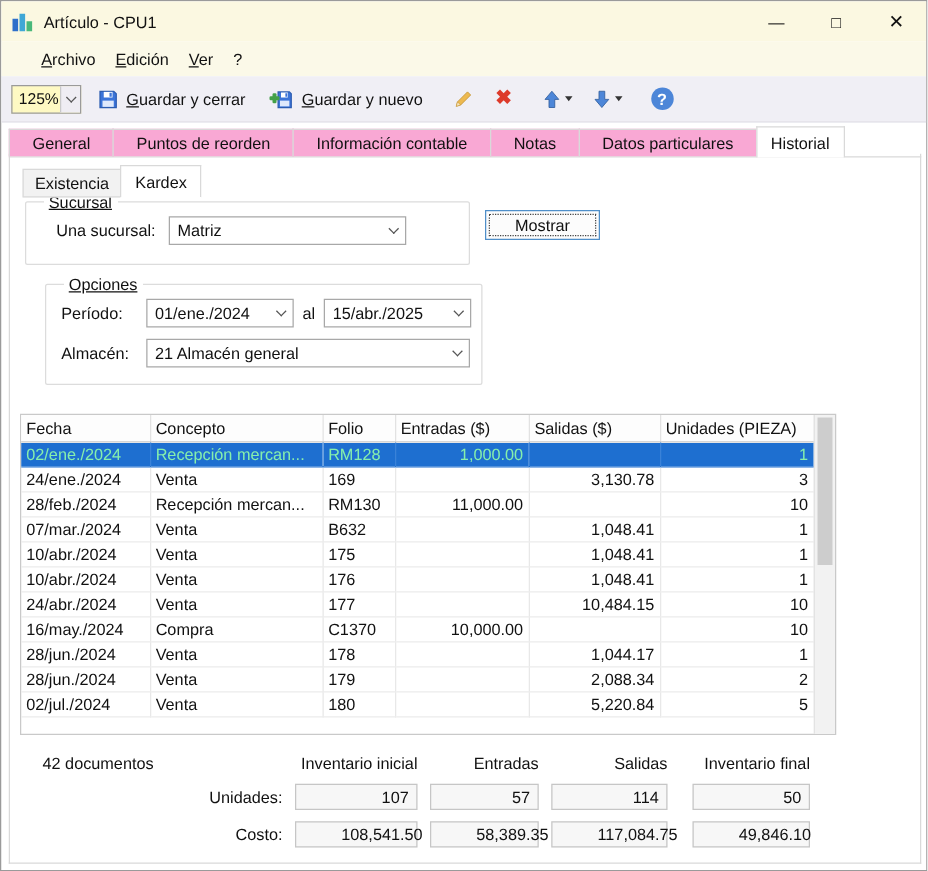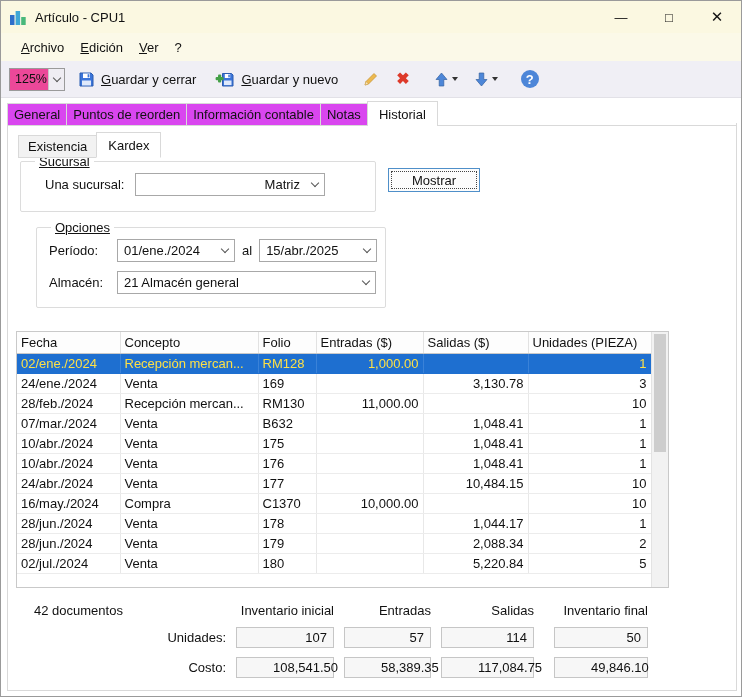--- a/index.html
+++ b/index.html
@@ -7,39 +7,39 @@
   .window { position:relative; width:742px; height:697px; background:#fff; border:1px solid #9a9a9a; overflow:hidden; color:#111; font-size:13px; }
 
   
   .titlebar { height:32px; background:#fbf8e1; display:flex; align-items:center; padding-left:8px; }
   .titlebar .title { margin-left:8px; font-size:13px; }
   .win-controls { margin-left:auto; display:flex; height:100%; }
   .win-btn { width:48px; height:100%; display:flex; align-items:center; justify-content:center; font-size:13px; cursor:default; }
   .win-btn.close { font-size:15px; }
 
   
-  .menubar { height:28px; background:#fbf9e8; display:flex; align-items:center; padding-left:12px; }
+  .menubar { height:28px; background:#fbf9e8; display:flex; align-items:center; padding-left:24px; }
   .menu-item { display:block; padding:3px 8px; font-size:13px; }
   .mn::first-letter { text-decoration:underline; }
 
   
   .toolbar { height:37px; background:#f0eff5; border-bottom:1px solid #e2e1e7; display:flex; align-items:center; padding:0 8px; gap:7px; }
-  .zoom-combo { width:56px; height:23px; background:#ec4899; border:1px solid #9a9a9a; display:flex; align-items:stretch; }
+  .zoom-combo { width:56px; height:23px; background:#fef9c3; border:1px solid #9a9a9a; display:flex; align-items:stretch; }
   .zoom-text { flex:1; padding:3px 0 0 5px; font-size:12.5px; }
   .zoom-arrow { width:16px; background:#efedf3; border-left:1px solid #c9c9c9; display:flex; align-items:center; justify-content:center; }
   .chev { display:inline-block; width:6px; height:6px; border-right:1.4px solid #555; border-bottom:1.4px solid #555; transform:rotate(45deg); margin-top:-3px; }
   .tb-btn { display:flex; align-items:center; gap:6px; background:transparent; border:none; padding:4px 6px; font-size:13px; font-family:inherit; color:#111; }
   .tb-ibtn { display:flex; align-items:center; gap:3px; background:transparent; border:none; padding:4px 5px; }
   .red-x { color:#dd3a2a; font-size:16px; font-weight:bold; line-height:1; }
   .help-badge { width:18px; height:18px; border-radius:50%; background:#4d86d8; color:#fff; font-weight:bold; display:flex; align-items:center; justify-content:center; font-size:13px; }
   .mini-chev { width:0; height:0; border-left:3.5px solid transparent; border-right:3.5px solid transparent; border-top:4.5px solid #333; display:inline-block; margin-left:1px; }
 
   
   .tabstrip { position:absolute; left:6px; top:100px; width:730px; display:flex; align-items:flex-end; border-bottom:1px solid #d9d9d9; z-index:5; }
-  .tab { padding:3px 6px; font-size:13px; background:#d946ef; border:1px solid #d9d9d9; border-bottom:none; margin-right:-1px; white-space:nowrap; }
+  .tab { padding:3px 18px; font-size:13px; background:#f9a8d4; border:1px solid #d9d9d9; border-bottom:none; margin-right:-1px; white-space:nowrap; }
   .tab.active { background:#fff; padding:5px 11px 4px; margin-bottom:-1px; position:relative; z-index:6; }
 
   
   .panel { position:absolute; left:6px; top:122px; width:730px; height:568px; background:#fff; border:1px solid #d9d9d9; border-top:none; }
 
   
   .subtabs { position:absolute; left:10px; top:9px; display:flex; align-items:flex-end; z-index:2; }
   .subtab { padding:3px 9px; background:#f2f2f2; border:1px solid #d9d9d9; margin-right:-1px; font-size:13px; }
   .subtab.active { background:#fff; padding:5px 11px 4px; border-bottom:1px solid #fff; position:relative; z-index:3; }
 
@@ -51,32 +51,32 @@
   .gb-row { display:flex; align-items:center; margin:4px 0 0 4px; }
   .gb-row .lbl { flex:none; font-size:13px; }
   .lbl-w90 { width:90px;margin-left:12px; }
   .lbl-w68 { width:68px; }
   .al-lbl { margin:0 7px; font-size:13px; }
 
   
   .combo { height:23px; background:#fff; border:1px solid #a8a8a8; display:flex; align-items:center; font-size:13px; }
   .combo .val { flex:1; padding:0 6px; white-space:nowrap; overflow:hidden; }
   .combo .arrow { width:18px; height:100%; display:flex; align-items:center; justify-content:center; flex:none; }
-  .w238 { width:190px;text-align:right; } .w118 { width:118px; } .w259 { width:259px; }
+  .w238 { width:190px; } .w118 { width:118px; } .w259 { width:259px; }
 
   
   .mostrar-btn { position:absolute; left:380px; top:45px; width:92px; height:24px; background:#fcfcfc; border:1px solid #4f8fc9; font-size:13px; font-family:inherit; color:#111; outline:1px dotted #444; outline-offset:-4px; }
 
   
   .grid-wrap { position:absolute; left:8px; top:208px; width:653px; height:257px; border:1px solid #c9c9c9; background:#fff; }
   table.grid { border-collapse:collapse; table-layout:fixed; width:634px; font-size:13px; }
   table.grid th { height:21px; font-weight:normal; text-align:left; padding:0 4px; border-right:1px solid #e2e2e2; border-bottom:1px solid #c9c9c9; background:#fdfdfd; overflow:hidden; white-space:nowrap; }
   table.grid td { height:20px; padding:0 4px; border-right:1px solid #e8e8e8; border-bottom:1px solid #ececec; overflow:hidden; white-space:nowrap; }
   table.grid td.num { text-align:right; }
-  table.grid tr.selected td { background:#1e6fd0; color:#fde047; border-right-color:#3a82d8; border-bottom-color:#1e6fd0; }
+  table.grid tr.selected td { background:#1e6fd0; color:#86efac; border-right-color:#3a82d8; border-bottom-color:#1e6fd0; }
   .vscroll { position:absolute; top:0; right:0; width:17px; height:100%; background:#f2f2f2; border-left:1px solid #e3e3e3; }
   .vthumb { position:absolute; top:2px; left:2px; width:12px; height:118px; background:#cdcdcd; }
 
   
   .summary { position:absolute; left:12px; top:472px; width:728px; height:94px; font-size:13px; }
   .doc-count { position:absolute; left:14px; top:8px; }
   .sum-head { position:absolute; top:8px; width:130px; text-align:right; white-space:nowrap; }
   .h1 { left:184px; } .h2 { left:281px; } .h3 { left:384px; } .h4 { left:498px; }
   .sum-label { position:absolute; left:106px; width:100px; text-align:right; }
   .sum-label.u { top:35px; } .sum-label.c { top:65px; }
@@ -186,20 +186,21 @@
     <button class="tb-ibtn" style="margin-left:6px;">
       <span class="help-badge">?</span>
     </button>
   </div>
 
   <div class="tabstrip">
     <div class="tab">General</div>
     <div class="tab">Puntos de reorden</div>
     <div class="tab">Información contable</div>
     <div class="tab">Notas</div>
+    <div class="tab">Datos particulares</div>
     <div class="tab active">Historial</div>
   </div>
 
   <div class="panel">
 
     <div class="subtabs">
       <div class="subtab">Existencia</div>
       <div class="subtab active">Kardex</div>
     </div>
 

